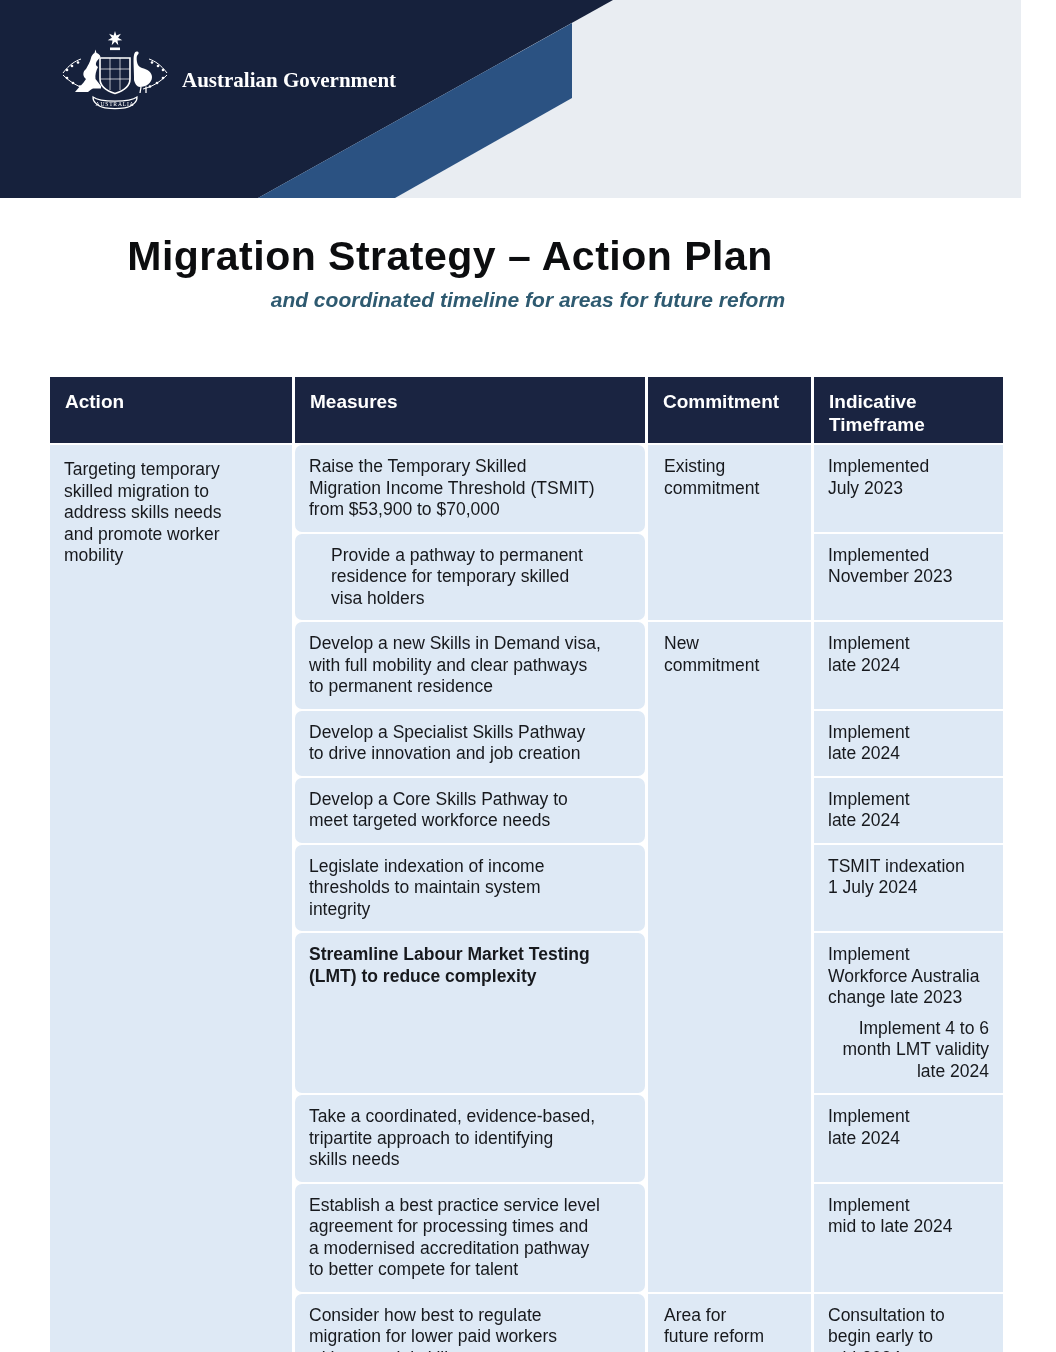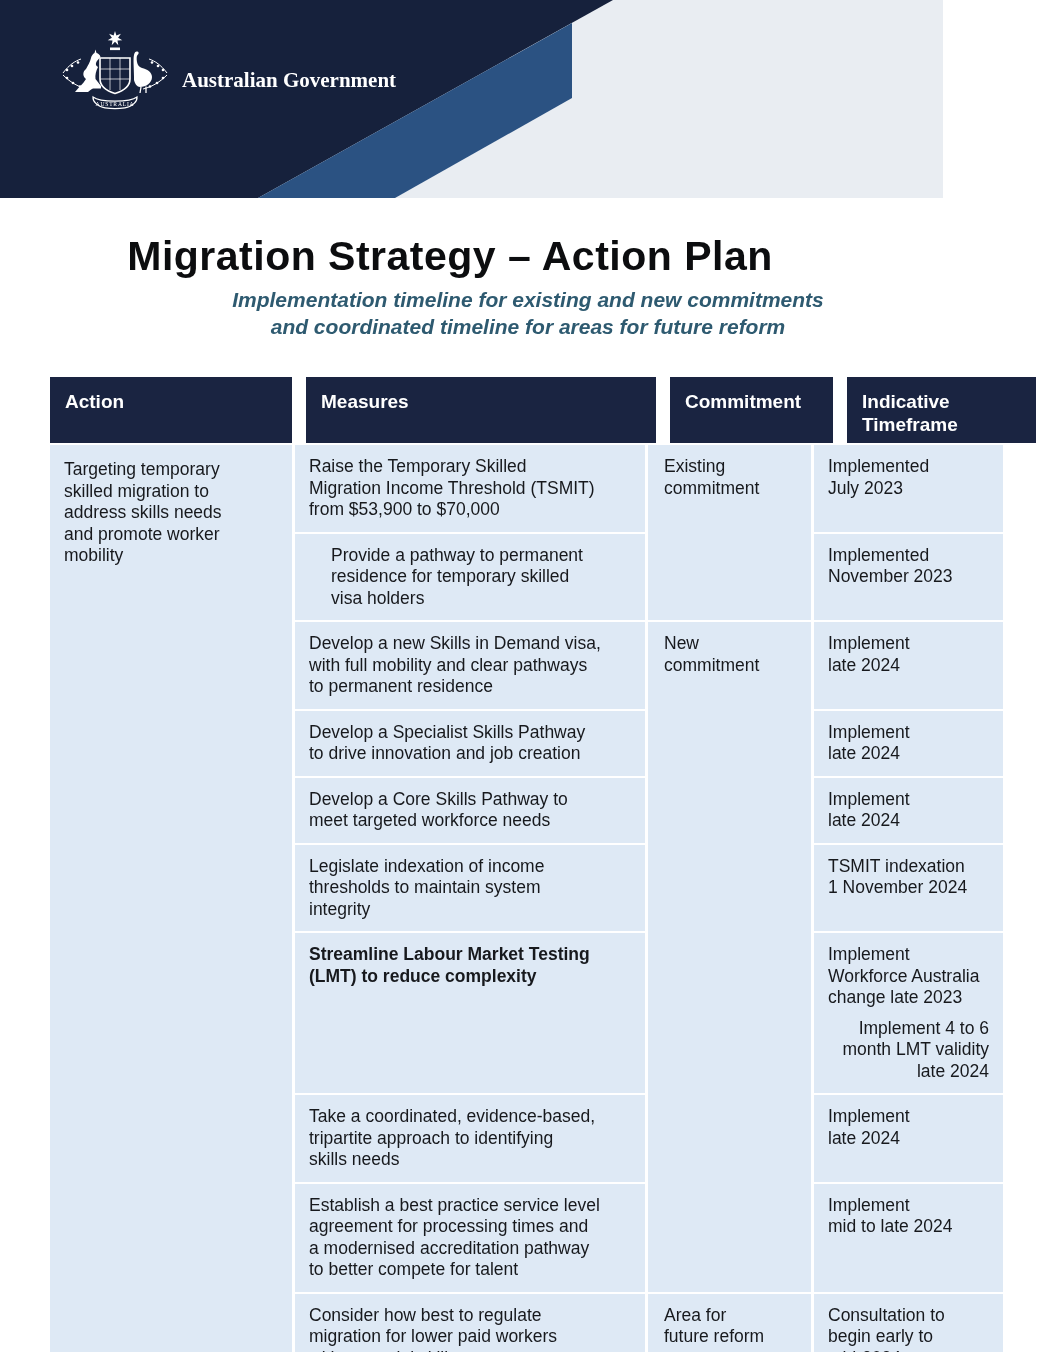--- a/index.html
+++ b/index.html
@@ -3,52 +3,52 @@
 <meta charset="utf-8">
 <style>
   * { margin:0; padding:0; box-sizing:border-box; }
   html,body { background:#ffffff; }
   #page {
     position:relative; width:1056px; height:1352px; background:#ffffff;
     overflow:hidden; font-family:"Liberation Sans","DejaVu Sans",sans-serif;
   }
 
   
-  .hdr { position:absolute; left:0; top:0; width:943px; height:198px; background:#e9edf2; }
+  .hdr { position:absolute; left:0; top:0; width:1021px; height:198px; background:#e9edf2; }
   .hdr-navy { position:absolute; inset:0; background:#16213c;
     clip-path:polygon(0 0, 613px 0, 258px 100%, 0 100%); }
   .hdr-stripe { position:absolute; inset:0; background:#2b5282;
     clip-path:polygon(572px 23px, 572px 98px, 395px 100%, 258px 100%); }
   .crest { position:absolute; left:55px; top:28px; width:120px; height:94px; }
   .gov-name { position:absolute; left:182px; top:68px; color:#ffffff;
     font-family:"Liberation Serif","DejaVu Serif",serif; font-weight:bold; font-size:21px; }
 
   
   .title { position:absolute; left:0; top:233px; width:900px; text-align:center;
     font-size:41px; font-weight:bold; color:#0c0d0f; letter-spacing:0.5px; }
   .subtitle { position:absolute; left:0; top:286px; width:1056px; text-align:center;
     font-size:21px; font-weight:bold; font-style:italic; color:#2e5a70; line-height:27px; }
 
   
   .mtable { position:absolute; left:50px; top:377px; width:953px; }
   .thead { display:grid; grid-template-columns:242px 350px 163px 189px;
-    column-gap:14px; background:#ffffff; }
+    column-gap:3px; background:#ffffff; }
   .th { background:#1a2441; color:#ffffff; font-weight:bold; font-size:19px;
     line-height:23px; padding:13px 15px 0 15px; height:66px; }
   .tbody { display:flex; margin-top:2px; }
   .action-cell { width:242px; background:#dee9f5; margin-right:3px;
     padding:14px 14px; white-space:pre-line; }
   .groups { width:708px; display:flex; flex-direction:column; }
   .group { display:grid; grid-template-columns:350px 163px 189px;
     column-gap:3px; row-gap:2px; background:#ffffff; margin-bottom:2px; }
   .group:last-child { margin-bottom:0; }
   .cell { background:#dee9f5; padding:11px 14px; white-space:pre-line; }
   .cell, .action-cell { font-size:17.5px; line-height:21.5px; color:#17191d; }
   .commit-cell { grid-column:2;padding-left:16px; }
-  .measure-cell { grid-column:1; }
+  .measure-cell { grid-column:1;border-radius:7px; }
   .tf-cell { grid-column:3; }
   .tf-par + .tf-par { margin-top:9px;text-align:right; }
 </style>
 </head>
 <body>
 
 <div id="page">
 
   <div class="hdr">
     <div class="hdr-navy"></div>
@@ -96,21 +96,20 @@
 
       <path d="M38,68 C45,73.5 75,73.5 82,68 C82.5,72 78,77.5 70,78.8 C63.5,79.8 56.5,79.8 50,78.8 C42,77.5 37.5,72 38,68 Z" fill="none" stroke="#ffffff" stroke-width="1.2"></path>
       <text x="60" y="77" text-anchor="middle" font-size="5.6" letter-spacing="0.8" fill="#ffffff" font-family="Liberation Serif, DejaVu Serif, serif">AUSTRALIA</text>
     </svg>
 
     <div class="gov-name">Australian Government</div>
   </div>
 
   <div class="title">Migration Strategy – Action Plan</div>
   <div class="subtitle">
-    <div>Implementation timeline for existing and new commitments</div>
     <div>and coordinated timeline for areas for future reform</div>
   </div>
 
   <div class="mtable">
     <div class="thead">
       <div class="th">Action</div>
       <div class="th">Measures</div>
       <div class="th">Commitment</div>
       <div class="th">Indicative Timeframe</div>
     </div>
@@ -146,21 +145,21 @@
             <div class="cell tf-cell" style="grid-row: 2;"><div class="tf-par">Implement
 late 2024</div></div>
             <div class="cell measure-cell" style="grid-row: 3; min-height: 58px;">Develop a Core Skills Pathway to
 meet targeted workforce needs</div>
             <div class="cell tf-cell" style="grid-row: 3;"><div class="tf-par">Implement
 late 2024</div></div>
             <div class="cell measure-cell" style="grid-row: 4; min-height: 84px;">Legislate indexation of income
 thresholds to maintain system
 integrity</div>
             <div class="cell tf-cell" style="grid-row: 4;"><div class="tf-par">TSMIT indexation
-1 November 2024</div></div>
+1 July 2024</div></div>
             <div class="cell measure-cell" style="grid-row: 5; min-height: 150px; font-weight: bold;">Streamline Labour Market Testing
 (LMT) to reduce complexity</div>
             <div class="cell tf-cell" style="grid-row: 5;"><div class="tf-par">Implement
 Workforce Australia
 change late 2023</div><div class="tf-par">Implement 4 to 6
 month LMT validity
 late 2024</div></div>
             <div class="cell measure-cell" style="grid-row: 6; min-height: 81px;">Take a coordinated, evidence-based,
 tripartite approach to identifying
 skills needs</div>

